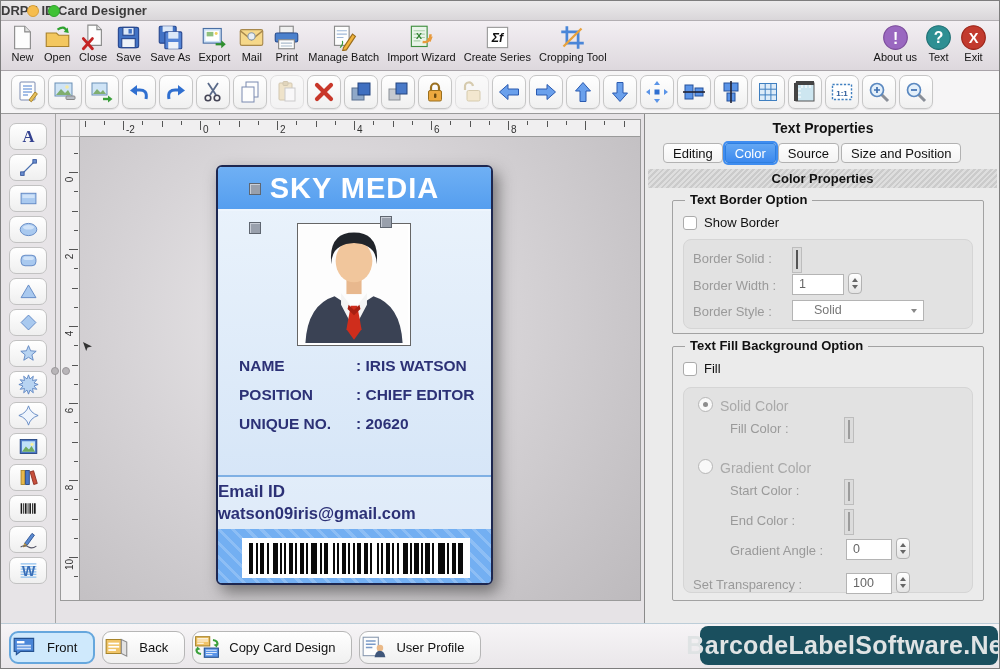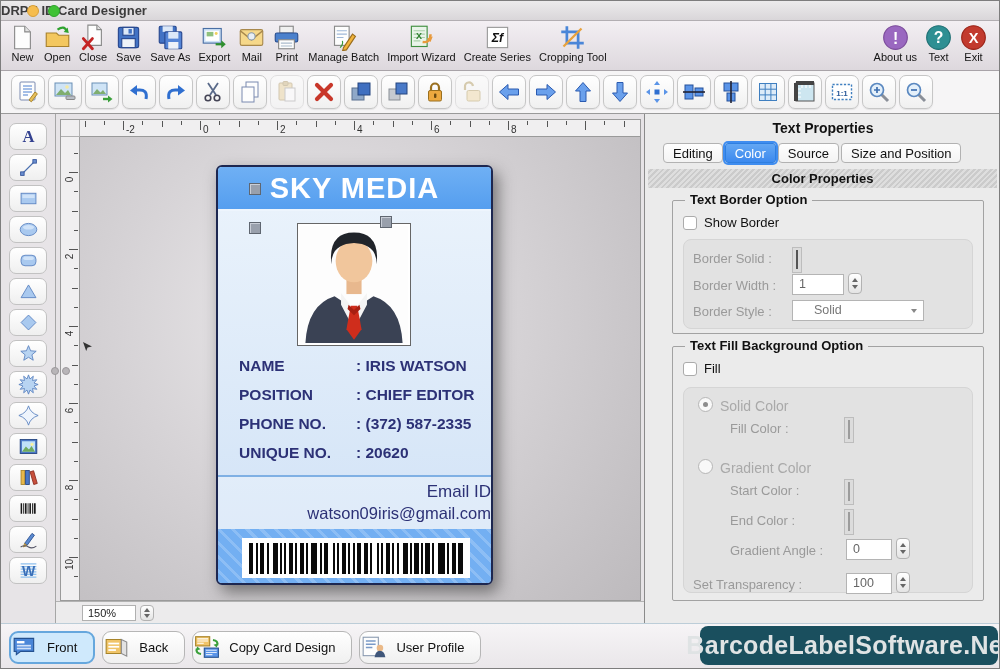--- a/index.html
+++ b/index.html
@@ -50,21 +50,21 @@
 .stepper.sm::after{bottom:2px}
 .split-dot{position:absolute;width:8px;height:8px;border-radius:50%;background:#b8b5b8;border:1px solid #9b989b;z-index:12}
 .cursor-glyph{position:absolute;width:10px;height:12px;z-index:9}
 
 .card{position:absolute;left:136px;top:28px;width:277px;height:420px;border:2px solid #1d2750;border-radius:6px;background:linear-gradient(#ecf4fc,#cfe1f6);box-shadow:5px 7px 16px rgba(40,40,40,.55);overflow:hidden}
 .card-header{height:44px;background:linear-gradient(#6fb0f4,#559eef);border-bottom:2px solid #eef5fd;display:flex;align-items:center;justify-content:center;font-size:29px;font-weight:bold;color:#fff;letter-spacing:1px}
 .photo{position:absolute;left:79px;top:56px;width:114px;height:123px;background:#fff;border:1px solid #666;padding:2px}
 .fields{position:absolute;left:21px;top:184px;right:5px}
 .frow{display:flex;height:29px;align-items:center;font-size:15.5px;font-weight:bold;color:#2c3176;white-space:nowrap}
 .flabel{width:117px;flex:none}
-.email-block{position:absolute;left:0;top:308px;width:100%;height:60px;border-top:2px solid #7fb0e4;background:rgba(255,255,255,.28);text-align:right;font-weight:normal;color:#2c3176}
+.email-block{position:absolute;left:0;top:308px;width:100%;height:60px;border-top:2px solid #7fb0e4;background:rgba(255,255,255,.28);text-align:left;font-weight:bold;color:#2c3176}
 .email-h{font-size:17px;margin-top:5px}
 .email-a{font-size:16.5px;margin-top:2px}
 .stripe-band{position:absolute;left:0;top:362px;width:100%;height:58px;background:repeating-linear-gradient(45deg,#8dbef5 0 3px,#73aff2 3px 10px)}
 .barcode{position:absolute;left:24px;top:9px;width:228px;height:40px;background:#fff;display:flex;align-items:center;padding:4px 7px}
 .barcode span{height:31px;flex:none}
 .handle{position:absolute;width:12px;height:12px;background:#99a0ac;border:1px solid #5f6670;box-shadow:inset 1px 1px 0 #c9ced7;z-index:6}
 
 .props-panel{position:absolute;left:643px;top:113px;width:357px;height:509px;background:#ebebeb;border-left:1px solid #8a8a8a}
 .pp-title{position:absolute;top:6px;width:100%;text-align:center;font-size:14px;font-weight:bold;color:#111}
 .pp-tabs{position:absolute;top:29px;left:18px;display:flex}
@@ -703,24 +703,20 @@
           <div class="fields" id="card-fields">
               <div class="frow">
                 <span class="flabel">NAME</span>
                 <span class="fvalue">: IRIS WATSON</span>
               </div>
               <div class="frow">
                 <span class="flabel">POSITION</span>
                 <span class="fvalue">: CHIEF EDITOR</span>
               </div>
               <div class="frow">
-                <span class="flabel">PHONE NO.</span>
-                <span class="fvalue">: (372) 587-2335</span>
-              </div>
-              <div class="frow">
                 <span class="flabel">UNIQUE NO.</span>
                 <span class="fvalue">: 20620</span>
               </div>
             </div>
           <div class="email-block">
             <div class="email-h">Email ID</div>
             <div class="email-a">watson09iris@gmail.com</div>
           </div>
           <div class="stripe-band">
             <div class="barcode" id="barcode">
@@ -797,24 +793,20 @@
                 <span style="width: 2.06186%; background: rgb(10, 10, 10);"></span>
                 <span style="width: 1.03093%; background: transparent;"></span>
                 <span style="width: 2.06186%; background: rgb(10, 10, 10);"></span>
               </div>
           </div>
         </div>
         <div class="handle" style="left:169px;top:46px"></div>
         <div class="handle" style="left:169px;top:85px"></div>
         <div class="handle" style="left:300px;top:79px"></div>
       </div>
-    </div>
-    <div class="canvas-status">
-      <div class="zoom-box">150%</div>
-      <div class="stepper sm"></div>
     </div>
   </div>
 
   <div class="split-dot" style="left:50px;top:366px"></div>
   <div class="split-dot" style="left:61px;top:366px"></div>
 
   <div class="props-panel">
     <div class="pp-title">Text Properties</div>
     <div class="pp-tabs" id="pp-tabs">
         <div class="tab">

